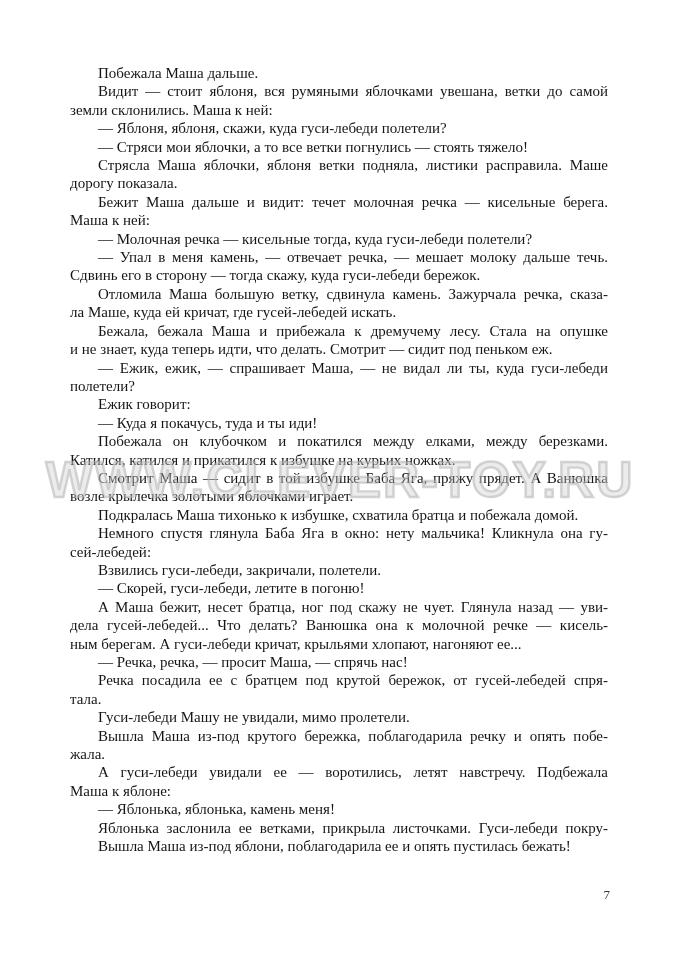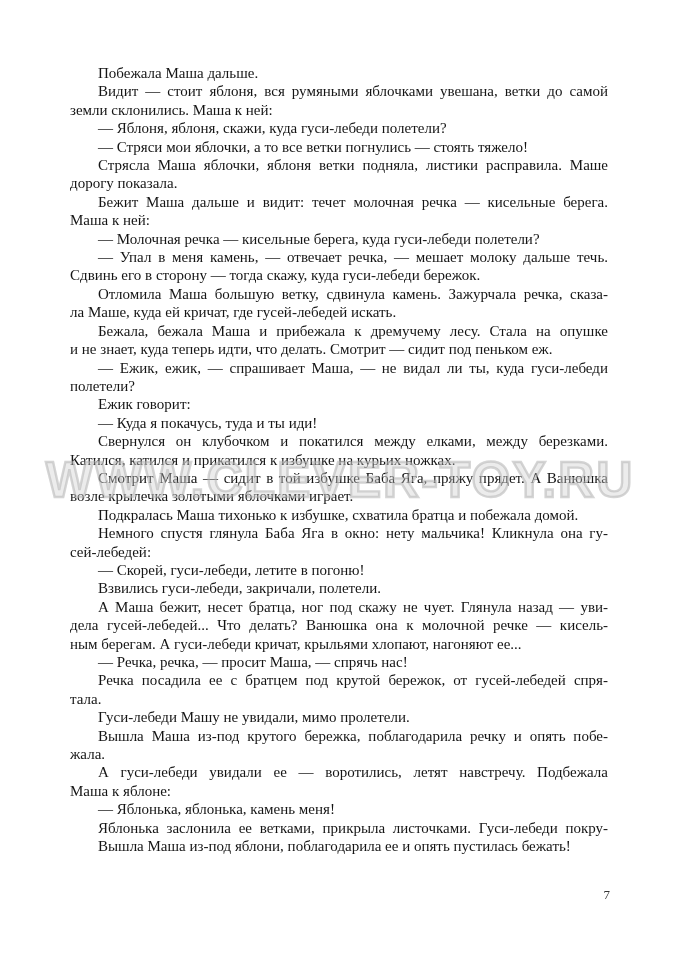--- a/index.html
+++ b/index.html
@@ -80,21 +80,21 @@
       </div>
       <div class="para">
         <div class="line indent fill">Стрясла Маша яблочки, яблоня ветки подняла, листики расправила. Маше</div>
         <div class="line">дорогу показала.</div>
       </div>
       <div class="para">
         <div class="line indent fill">Бежит Маша дальше и видит: течет молочная речка — кисельные берега.</div>
         <div class="line">Маша к ней:</div>
       </div>
       <div class="para">
-        <div class="line indent">— Молочная речка — кисельные берега, куда гуси-лебеди полетели?</div>
+        <div class="line indent">— Молочная речка — кисельные тогда, куда гуси-лебеди полетели?</div>
       </div>
       <div class="para">
         <div class="line indent fill">— Упал в меня камень, — отвечает речка, — мешает молоку дальше течь.</div>
         <div class="line">Сдвинь его в сторону — тогда скажу, куда гуси-лебеди бережок.</div>
       </div>
       <div class="para">
         <div class="line indent fill">Отломила Маша большую ветку, сдвинула камень. Зажурчала речка, сказа-</div>
         <div class="line">ла Маше, куда ей кричат, где гусей-лебедей искать.</div>
       </div>
       <div class="para">
@@ -105,39 +105,39 @@
         <div class="line indent fill">— Ежик, ежик, — спрашивает Маша, — не видал ли ты, куда гуси-лебеди</div>
         <div class="line">полетели?</div>
       </div>
       <div class="para">
         <div class="line indent">Ежик говорит:</div>
       </div>
       <div class="para">
         <div class="line indent">— Куда я покачусь, туда и ты иди!</div>
       </div>
       <div class="para">
-        <div class="line indent fill">Свернулся он клубочком и покатился между елками, между березками.</div>
+        <div class="line indent fill">Побежала он клубочком и покатился между елками, между березками.</div>
         <div class="line">Катился, катился и прикатился к избушке на курьих ножках.</div>
       </div>
       <div class="para">
         <div class="line indent fill">Смотрит Маша — сидит в той избушке Баба Яга, пряжу прядет. А Ванюшка</div>
         <div class="line">возле крылечка золотыми яблочками играет.</div>
       </div>
       <div class="para">
         <div class="line indent">Подкралась Маша тихонько к избушке, схватила братца и побежала домой.</div>
       </div>
       <div class="para">
         <div class="line indent fill">Немного спустя глянула Баба Яга в окно: нету мальчика! Кликнула она гу-</div>
         <div class="line">сей-лебедей:</div>
       </div>
       <div class="para">
-        <div class="line indent">— Скорей, гуси-лебеди, летите в погоню!</div>
+        <div class="line indent">Взвились гуси-лебеди, закричали, полетели.</div>
       </div>
       <div class="para">
-        <div class="line indent">Взвились гуси-лебеди, закричали, полетели.</div>
+        <div class="line indent">— Скорей, гуси-лебеди, летите в погоню!</div>
       </div>
       <div class="para">
         <div class="line indent fill">А Маша бежит, несет братца, ног под скажу не чует. Глянула назад — уви-</div>
         <div class="line fill">дела гусей-лебедей... Что делать? Ванюшка она к молочной речке — кисель-</div>
         <div class="line">ным берегам. А гуси-лебеди кричат, крыльями хлопают, нагоняют ее...</div>
       </div>
       <div class="para">
         <div class="line indent">— Речка, речка, — просит Маша, — спрячь нас!</div>
       </div>
       <div class="para">

